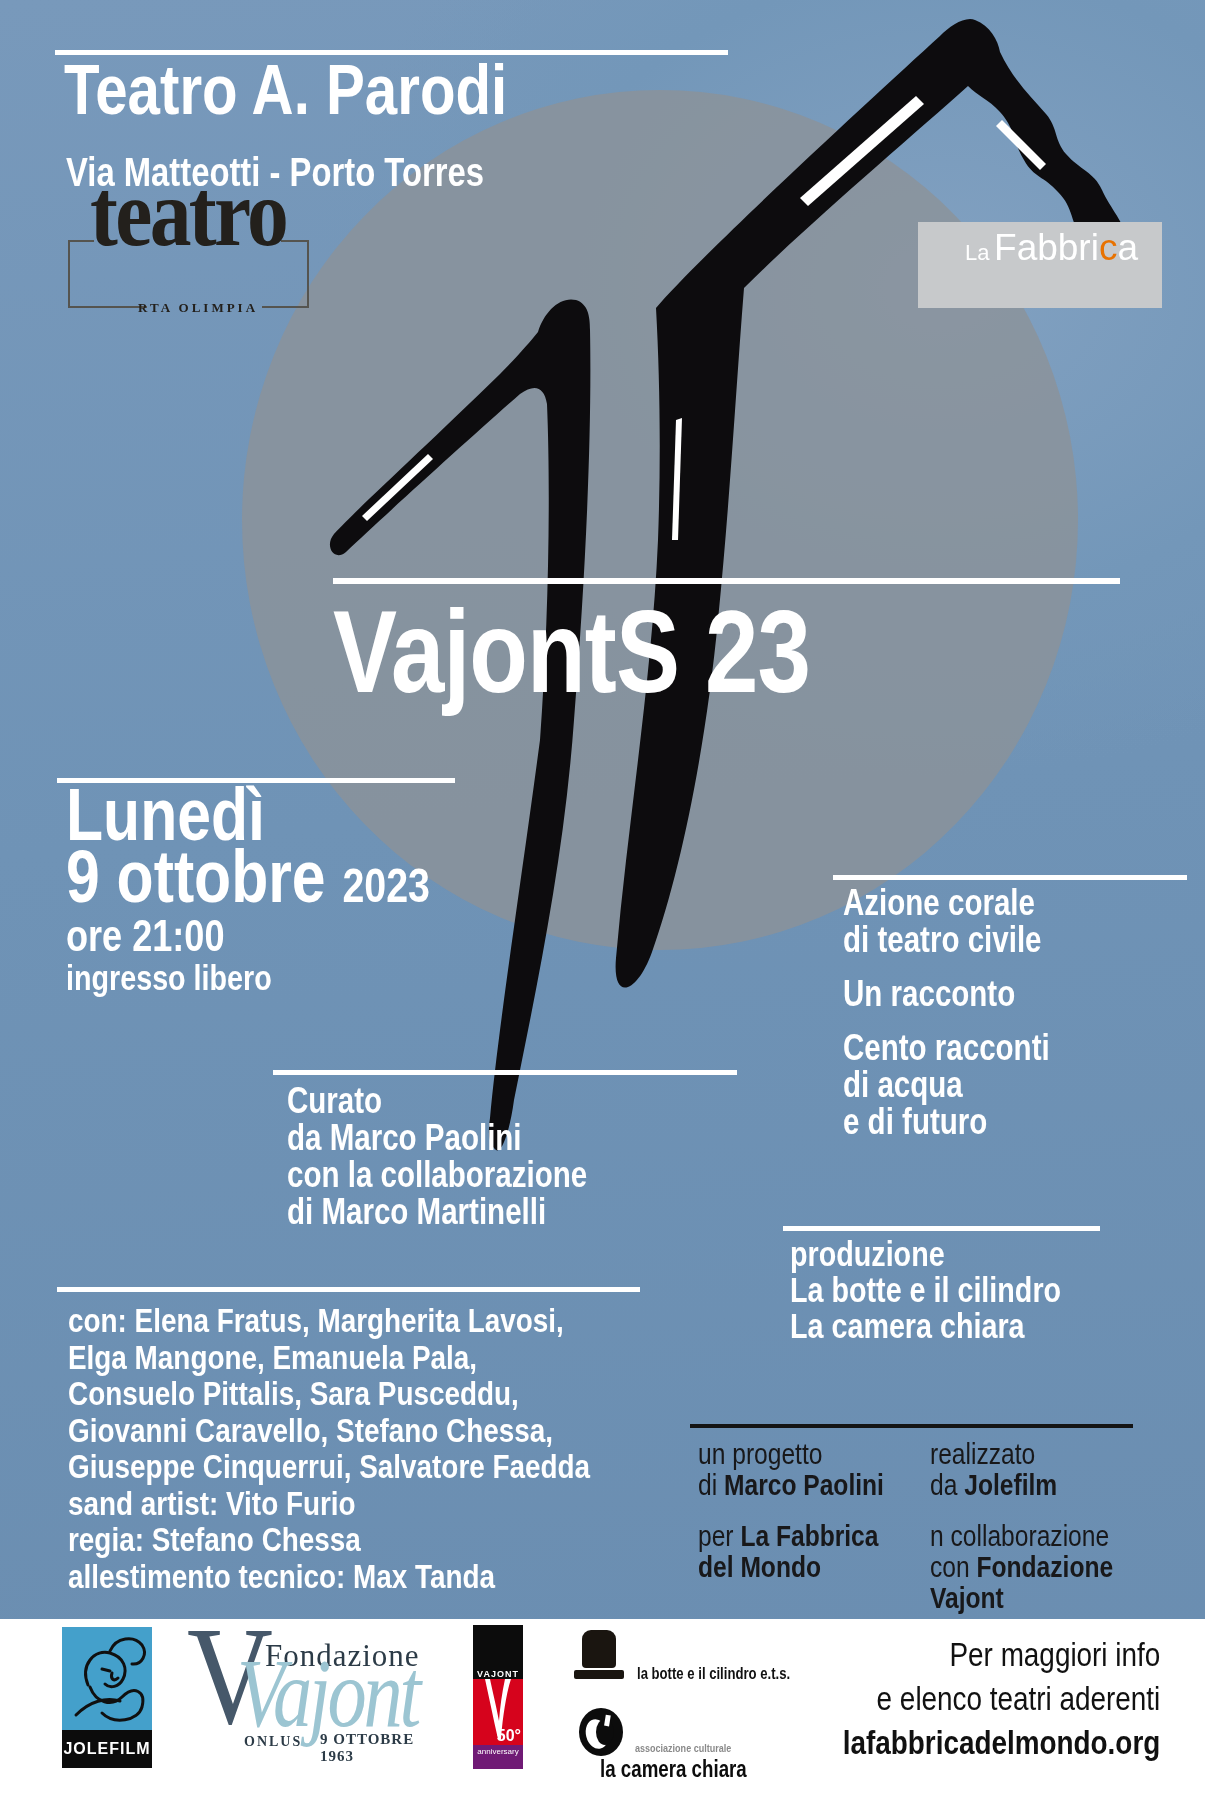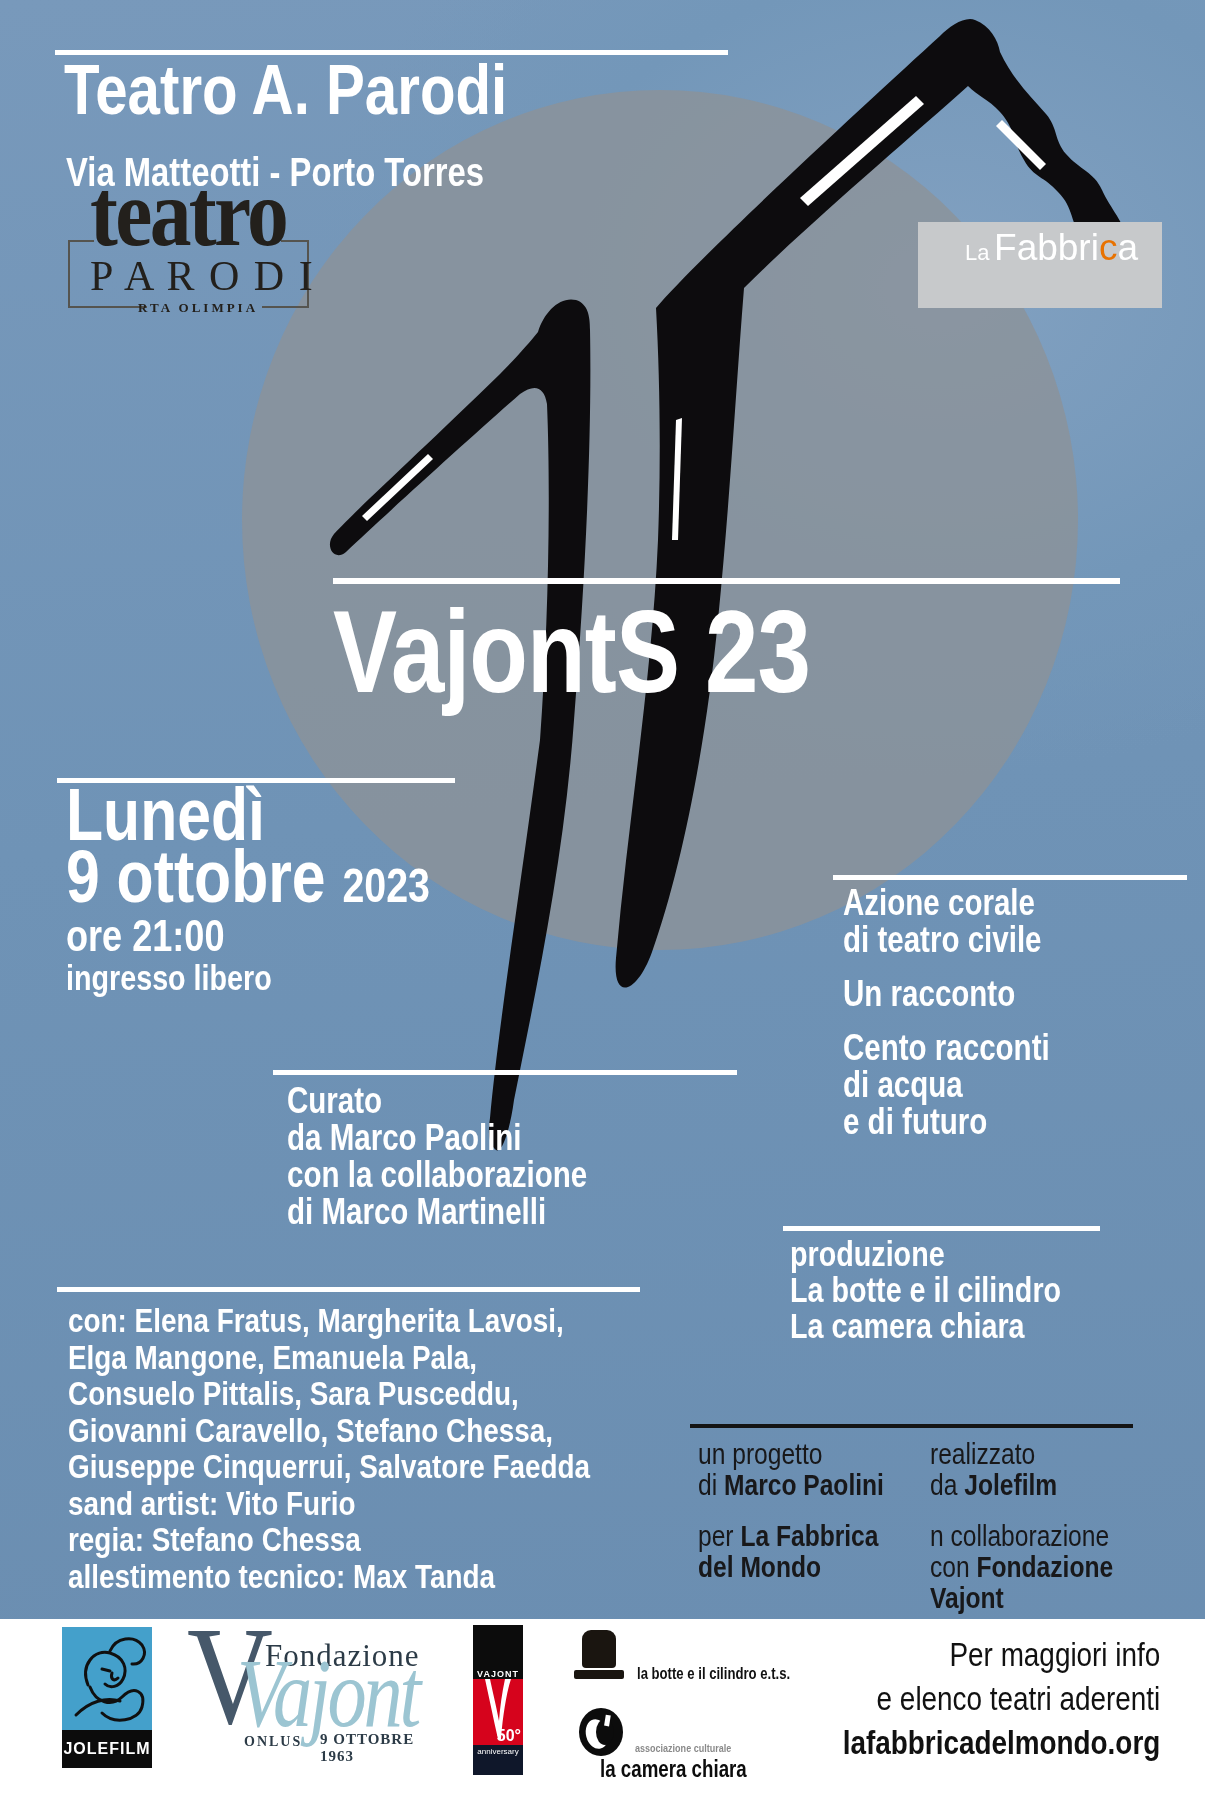--- a/index.html
+++ b/index.html
@@ -45,21 +45,20 @@
   <div class="abs w cond" style="left:66px;top:151px;font-size:40px;line-height:42px;">Via Matteotti - Porto Torres</div>
 
   <div class="abs" style="left:66px;top:180px;width:250px;height:140px;color:#23201c;">
     <div class="abs" style="left:2px;top:60px;width:2px;height:68px;background:#55544f;"></div>
     <div class="abs" style="left:241px;top:60px;width:2px;height:68px;background:#55544f;"></div>
     <div class="abs" style="left:2px;top:60px;width:26px;height:2px;background:#55544f;"></div>
     <div class="abs" style="left:215px;top:60px;width:28px;height:2px;background:#55544f;"></div>
     <div class="abs" style="left:2px;top:126px;width:79px;height:2px;background:#55544f;"></div>
     <div class="abs" style="left:196px;top:126px;width:47px;height:2px;background:#55544f;"></div>
     <div class="abs serif" style="left:24px;top:-14px;font-size:95px;line-height:95px;font-weight:bold;letter-spacing:-3px;transform:scaleX(.88);transform-origin:0 0;">teatro</div>
-    <div class="abs serif" style="left:24px;top:74px;font-size:42px;line-height:44px;letter-spacing:2px;">P A R O D I</div>
     <div class="abs serif" style="left:72px;top:120px;font-size:13px;font-weight:bold;letter-spacing:3px;">RTA OLIMPIA</div>
   </div>
 
   <div class="abs fab-box" style="left:918px;top:222px;width:244px;height:86px;">
     <div style="margin:8px 24px 0 0;line-height:36px;">
       <span class="fab-small">La</span>
       <span class="fab-big"><span>Fabbri</span><span class="orange">c</span><span>a</span></span>
     </div>
   </div>
 
@@ -149,21 +148,21 @@
     </div>
 
     <div class="abs" style="left:473px;top:6px;width:50px;height:143px;">
       <div style="height:54px;background:#0c0c0c;color:#fff;font-size:9px;font-weight:bold;letter-spacing:1px;text-align:center;line-height:98px;">VAJONT</div>
       <div style="position:relative;height:66px;background:#d6031c;">
         <svg width="50" height="66" viewBox="0 0 50 66" style="position:absolute;left:0;top:0;">
           <path fill="#ffffff" d="M12,0 C16,18 20,38 25,60 L28,60 C30,34 34,12 38,0 L32,0 C29,14 27,28 26,42 C23,26 19,10 17,0 Z"></path>
         </svg>
         <div style="position:absolute;right:2px;bottom:0;color:#fff;font-weight:bold;font-size:16px;">50°</div>
       </div>
-      <div style="height:30px;background:#0f172a;color:#fff;font-size:8px;text-align:center;line-height:13px;">anniversary</div>
+      <div style="height:24px;background:#701a75;color:#fff;font-size:8px;text-align:center;line-height:13px;">anniversary</div>
     </div>
 
     <div class="abs" style="left:582px;top:11px;width:34px;height:49px;">
       <div style="position:absolute;left:0;top:0;width:34px;height:38px;background:#1a1510;border-radius:9px 9px 4px 4px;"></div>
       <div style="position:absolute;left:-8px;top:40px;width:50px;height:9px;background:#1a1510;border-radius:2px;"></div>
     </div>
     <div class="abs cond" style="left:637px;top:46px;font-size:16px;font-weight:bold;color:#111;">la botte e il cilindro e.t.s.</div>
 
     <svg class="abs" style="left:578px;top:88px;" width="48" height="50" viewBox="0 0 48 50">
       <ellipse cx="23" cy="25" rx="22" ry="24" fill="#0c0c0c"></ellipse>

